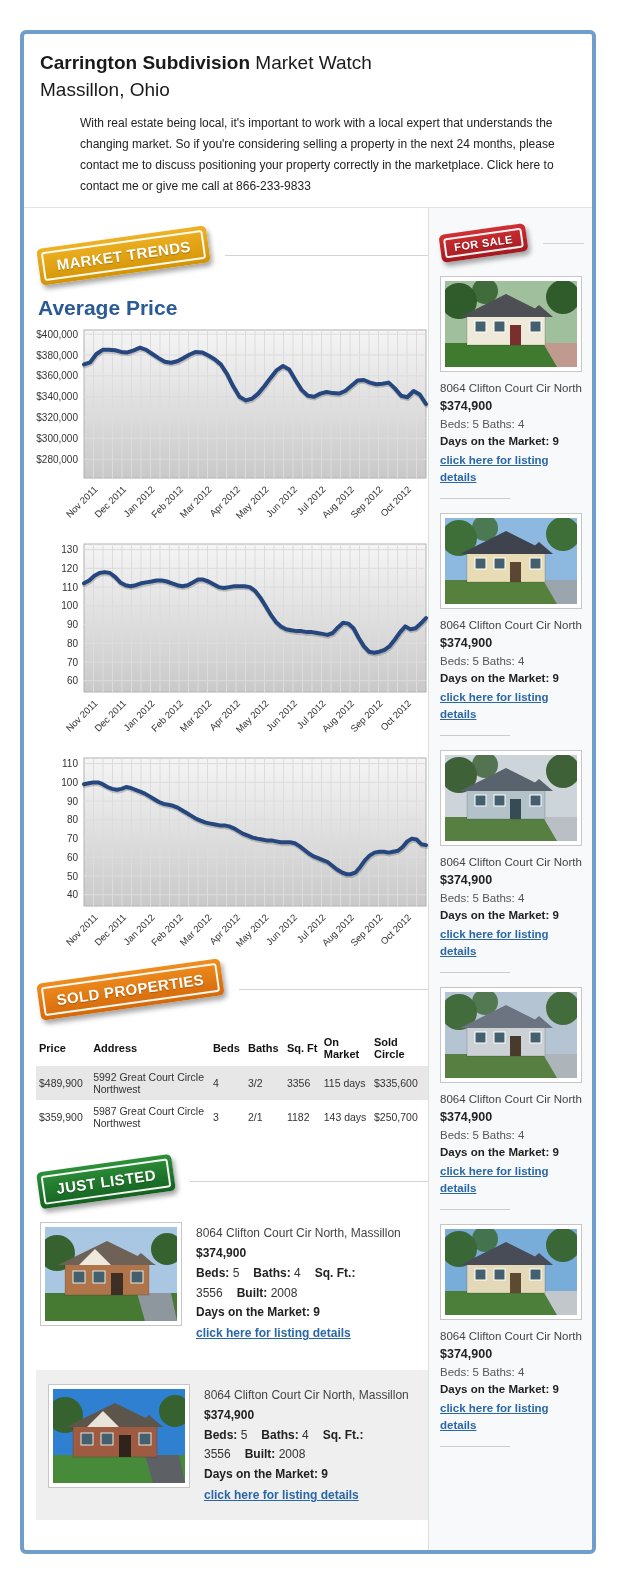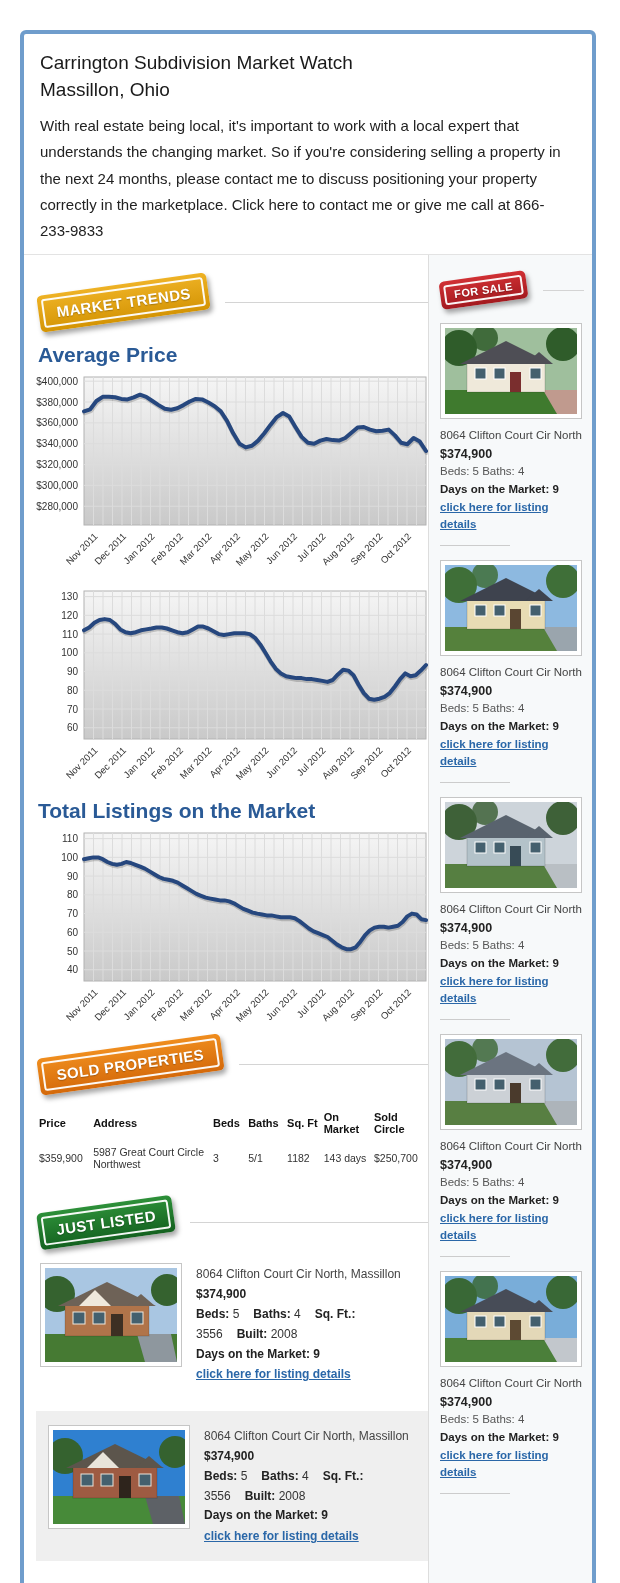--- a/index.html
+++ b/index.html
@@ -1,22 +1,22 @@
 <!DOCTYPE html>
 <html><head>
 <meta charset="utf-8">
 <style>
   html,body{margin:0;padding:0;background:#ffffff;}
   body{width:620px;font-family:"Liberation Sans",sans-serif;color:#222;}
   .frame{margin:30px 24px 16px 20px;border:4px solid #6f9dcc;border-radius:6px;background:#fff;overflow:hidden;}
   
   .hdr{padding:16px 18px 10px 16px;}
   .hdr-title{font-size:19px;line-height:1.4;color:#1a1a1a;}
-  .hdr-title .b{font-weight:normal;text-align:right;}
-  .hdr-intro{font-size:15px;line-height:1.75;color:#222;margin-top:10px;max-width:545px;}
+  .hdr-title .b{font-weight:bold;text-align:right;}
+  .hdr-intro{font-size:12px;line-height:1.75;color:#222;margin-top:10px;max-width:545px;margin-left:40px;}
   
   .content{display:flex;border-top:1px solid #e3e3e3;}
   .main-col{width:404px;padding:12px 0 30px 12px;box-sizing:border-box;}
   .main-inner{width:392px;}
   .side-col{flex:1;background:#f7f9fa;border-left:1px solid #ddd;padding:12px 8px 24px 9px;box-sizing:border-box;}
   
   .badge-row{display:flex;align-items:center;margin:12px 0 18px 2px;min-height:46px;}
   .badge{display:inline-block;transform:rotate(-8deg);padding:4px;border-radius:5px;box-shadow:2px 4px 5px rgba(0,0,0,0.35);}
   .badge-inner{border:2px solid rgba(255,255,255,0.95);border-radius:3px;padding:4px 12px;font-weight:bold;color:#fff;font-size:15px;letter-spacing:0.4px;text-shadow:0 1px 1px rgba(0,0,0,0.25);white-space:nowrap;}
   .badge.gold{background:linear-gradient(180deg,#eeb225,#d49404);}
@@ -224,21 +224,20 @@
             <text x="233.25" y="166" text-anchor="end" font-size="9.5" transform="rotate(-45 233.25 166)">May 2012</text>
             <text x="261.75" y="166" text-anchor="end" font-size="9.5" transform="rotate(-45 261.75 166)">Jun 2012</text>
             <text x="290.25" y="166" text-anchor="end" font-size="9.5" transform="rotate(-45 290.25 166)">Jul 2012</text>
             <text x="318.75" y="166" text-anchor="end" font-size="9.5" transform="rotate(-45 318.75 166)">Aug 2012</text>
             <text x="347.25" y="166" text-anchor="end" font-size="9.5" transform="rotate(-45 347.25 166)">Sep 2012</text>
             <text x="375.75" y="166" text-anchor="end" font-size="9.5" transform="rotate(-45 375.75 166)">Oct 2012</text>
             <polyline points="48.0,45.3 53.2,42.5 58.4,37.8 63.5,35.0 68.7,34.1 73.9,35.0 79.1,38.8 84.3,44.4 89.5,47.2 94.6,48.2 99.8,47.2 105.0,45.3 110.2,44.4 115.4,43.5 120.5,42.5 125.7,42.5 130.9,43.5 136.1,45.3 141.3,47.2 146.5,48.2 151.6,47.2 156.8,44.4 162.0,41.6 167.2,41.6 172.4,43.5 177.5,46.3 182.7,49.1 187.9,50.0 193.1,49.1 198.3,48.2 203.5,48.2 208.6,48.2 213.8,49.1 219.0,52.8 224.2,59.4 229.4,67.8 234.5,76.3 239.7,83.7 244.9,88.4 250.1,91.2 255.3,92.2 260.5,93.1 265.6,93.1 270.8,94.1 276.0,94.1 281.2,95.0 286.4,95.9 291.5,96.9 296.7,95.0 301.9,89.4 307.1,84.7 312.3,85.6 317.5,90.3 322.6,99.7 327.8,108.1 333.0,113.7 338.2,114.7 343.4,113.7 348.5,111.8 353.7,108.1 358.9,101.5 364.1,94.1 369.3,88.4 374.5,91.2 379.6,90.3 384.8,85.6 390.0,80.0" fill="none" stroke="rgba(0,0,0,0.18)" stroke-width="4.5" stroke-linejoin="round" stroke-linecap="round" transform="translate(0.6,1.6)"></polyline>
             <polyline points="48.0,45.3 53.2,42.5 58.4,37.8 63.5,35.0 68.7,34.1 73.9,35.0 79.1,38.8 84.3,44.4 89.5,47.2 94.6,48.2 99.8,47.2 105.0,45.3 110.2,44.4 115.4,43.5 120.5,42.5 125.7,42.5 130.9,43.5 136.1,45.3 141.3,47.2 146.5,48.2 151.6,47.2 156.8,44.4 162.0,41.6 167.2,41.6 172.4,43.5 177.5,46.3 182.7,49.1 187.9,50.0 193.1,49.1 198.3,48.2 203.5,48.2 208.6,48.2 213.8,49.1 219.0,52.8 224.2,59.4 229.4,67.8 234.5,76.3 239.7,83.7 244.9,88.4 250.1,91.2 255.3,92.2 260.5,93.1 265.6,93.1 270.8,94.1 276.0,94.1 281.2,95.0 286.4,95.9 291.5,96.9 296.7,95.0 301.9,89.4 307.1,84.7 312.3,85.6 317.5,90.3 322.6,99.7 327.8,108.1 333.0,113.7 338.2,114.7 343.4,113.7 348.5,111.8 353.7,108.1 358.9,101.5 364.1,94.1 369.3,88.4 374.5,91.2 379.6,90.3 384.8,85.6 390.0,80.0" fill="none" stroke="#26477e" stroke-width="4" stroke-linejoin="round" stroke-linecap="round"></polyline>
           </svg>
 
-        <div class="chart-title">Total Listings on the Market</div>
         <svg class="chart" width="392" height="202" viewBox="0 0 392 202">
             <defs>
               <linearGradient id="grad2" x1="0" y1="0" x2="0" y2="1">
                 <stop offset="0" stop-color="#f5f5f5"></stop>
                 <stop offset="1" stop-color="#c9c9c9"></stop>
               </linearGradient>
             </defs>
             <rect x="48" y="6" width="342" height="148" fill="url(#grad2)" stroke="#b2b2b2" stroke-width="1"></rect>
             <line x1="57.5" y1="6" x2="57.5" y2="154" stroke="#dcdcdc" stroke-width="1"></line>
             <line x1="67" y1="6" x2="67" y2="154" stroke="#dcdcdc" stroke-width="1"></line>
@@ -320,25 +319,34 @@
               <th style="width:50px">Price</th>
               <th style="width:142px">Address</th>
               <th style="width:30px">Beds</th>
               <th style="width:34px">Baths</th>
               <th style="width:34px">Sq. Ft</th>
               <th style="width:48px">On Market</th>
               <th style="width:54px">Sold Circle</th>
             </tr>
           </thead>
           <tbody>
+              <tr class="alt">
+                <td>$489,900</td>
+                <td>5992 Great Court Circle Northwest</td>
+                <td>4</td>
+                <td>3/2</td>
+                <td>3356</td>
+                <td>115 days</td>
+                <td>$335,600</td>
+              </tr>
               <tr>
                 <td>$359,900</td>
                 <td>5987 Great Court Circle Northwest</td>
                 <td>3</td>
-                <td>5/1</td>
+                <td>2/1</td>
                 <td>1182</td>
                 <td>143 days</td>
                 <td>$250,700</td>
               </tr>
             </tbody>
         </table>
 
         <div class="badge-row">
           <div class="badge green">
             <div class="badge-inner">JUST LISTED</div>

